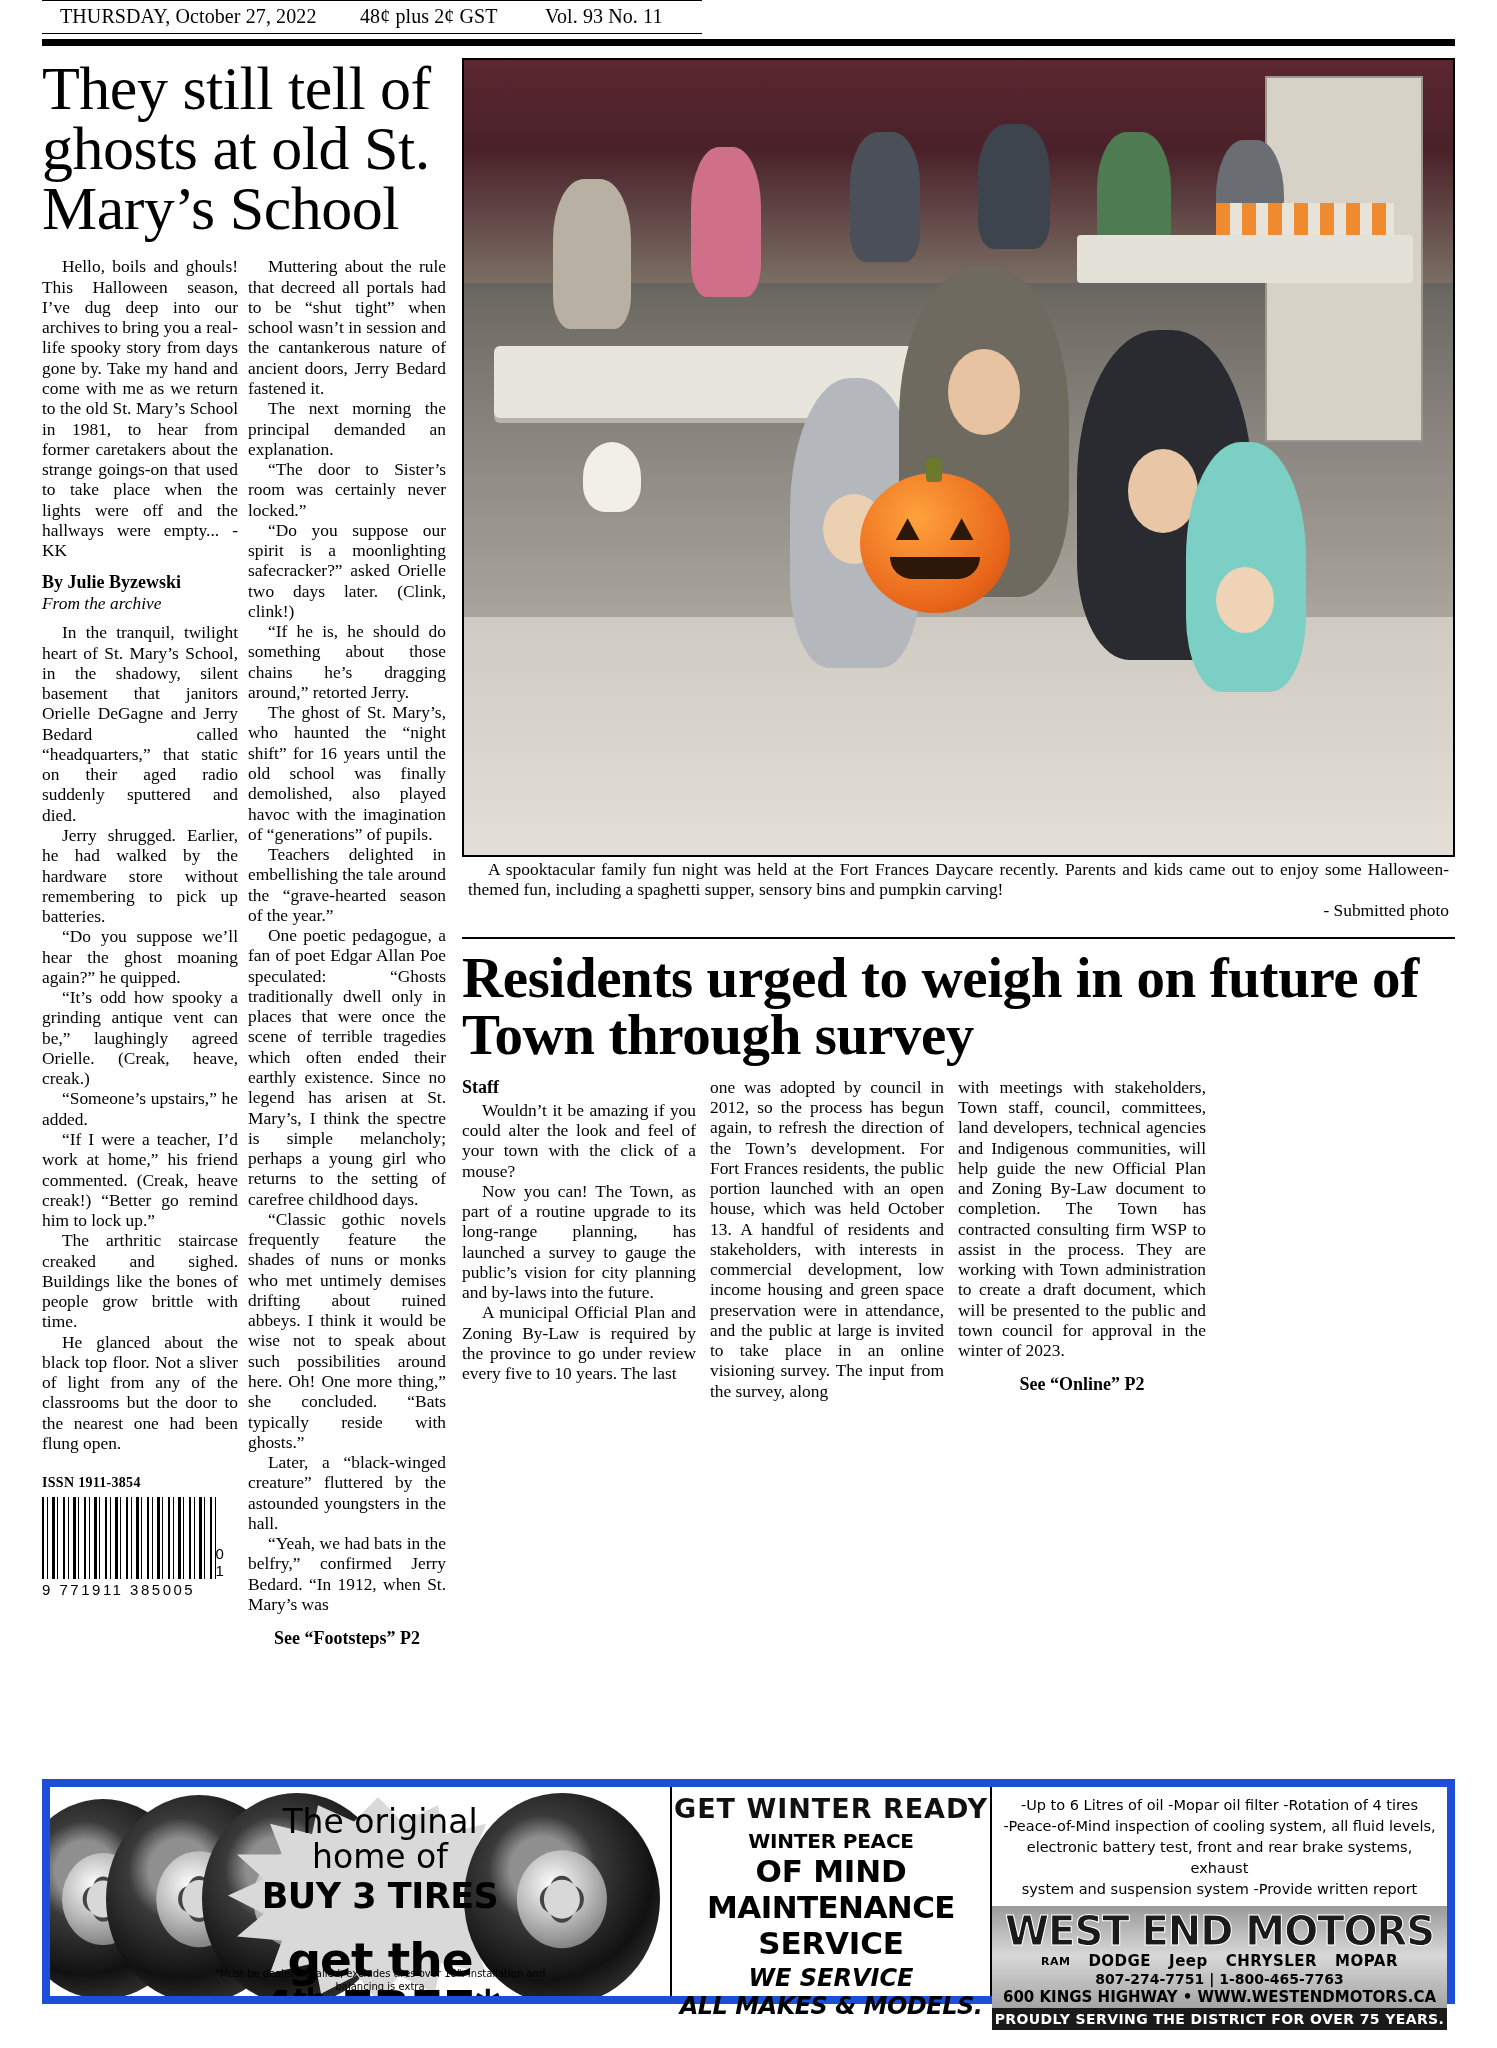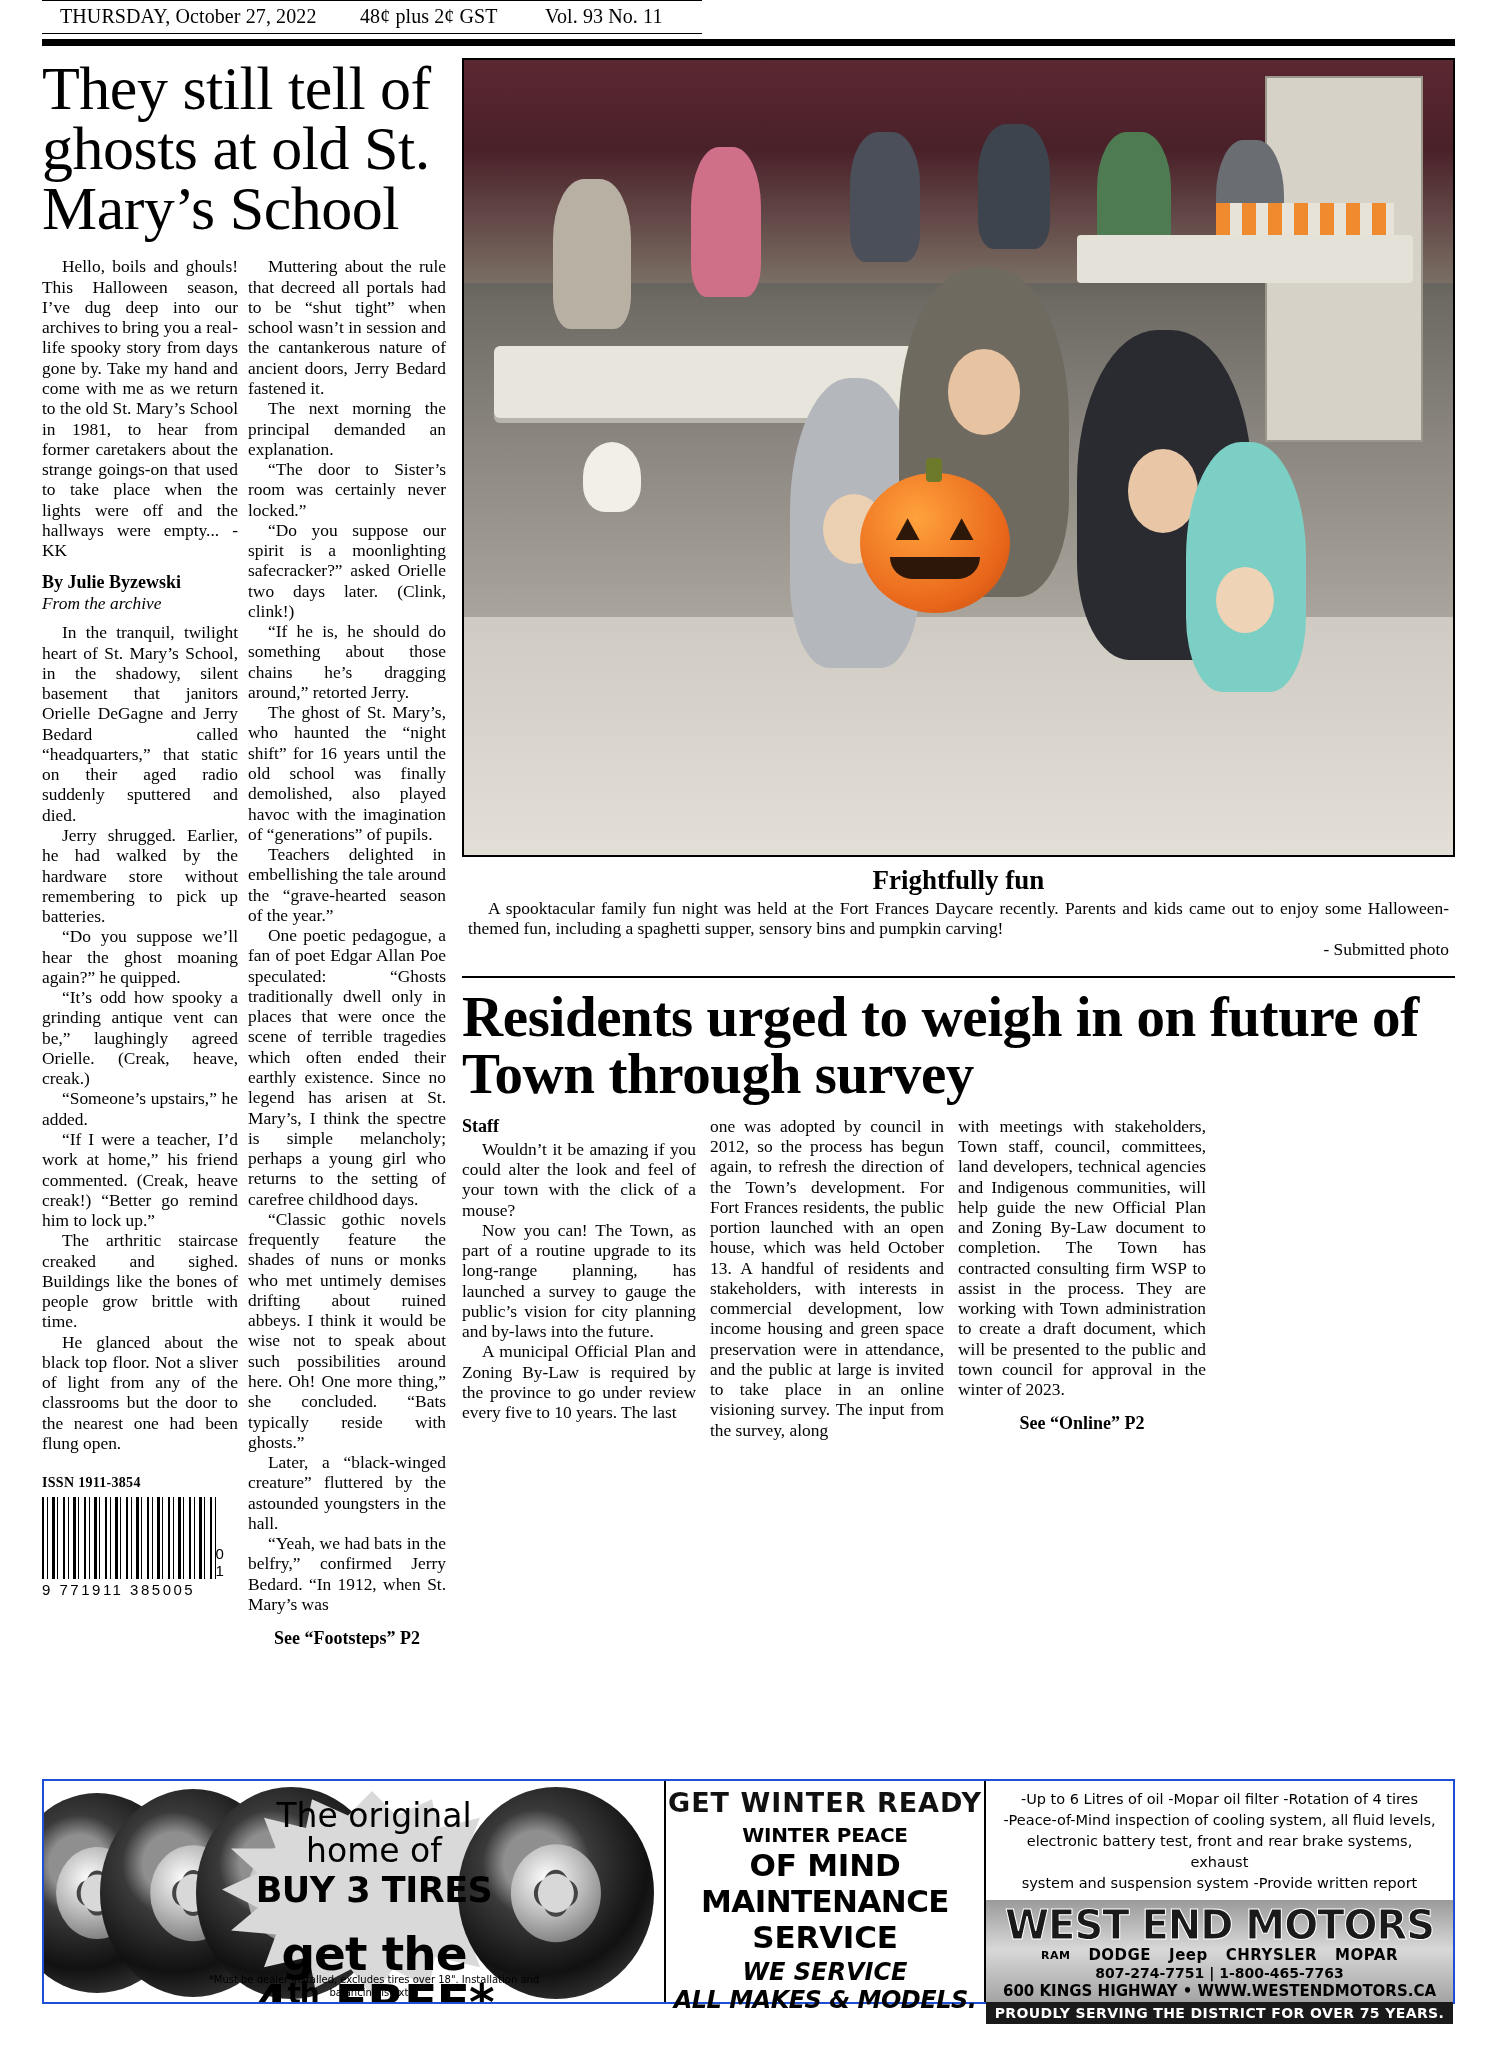--- a/index.html
+++ b/index.html
@@ -163,21 +163,21 @@
       #000 0 2px, #fff 2px 5px, #000 5px 6px, #fff 6px 10px,
       #000 10px 13px, #fff 13px 15px, #000 15px 16px, #fff 16px 21px);
   }
   .barcode-digits { font-family:"Liberation Sans",sans-serif; font-size: 15px;
     letter-spacing: 2.5px; margin-top: 2px; }
   .barcode-side { font-family:"Liberation Sans",sans-serif; font-size: 15px;
     letter-spacing: 6px; }
 
   
   .ad-strip { position: absolute; left: 42px; right: 42px; bottom: 44px;
-    border: 2px solid #1d4ed8; height: 225px; display: flex; background:#fff; }
+    border: 8px solid #1d4ed8; height: 225px; display: flex; background:#fff; }
   .ad-tires { width: 620px; position: relative; background:#fff; overflow:hidden; }
   .tire { position:absolute; border-radius:50%;
     background: radial-gradient(circle at 40% 36%, #8f8f8f 0 18%, #3a3a3a 30%, #111 62%, #2d2d2d 78%, #0b0b0b 100%); }
   .tire.t1 { left:-36px; top:12px; width:178px; height:200px; }
   .tire.t2 { left:56px;  top:8px;  width:186px; height:208px; }
   .tire.t3 { left:152px; top:6px;  width:190px; height:212px; }
   .tire.t4 { right:10px; top:6px;  width:196px; height:212px; }
   .tire .rim { position:absolute; left:50%; top:50%; transform:translate(-50%,-50%);
     width:46%; height:46%; border-radius:50%;
     background: radial-gradient(circle at 40% 35%, #fff, #b9b9b9 45%, #5e5e5e 100%); }
@@ -322,21 +322,20 @@
             <div class="p-girl-head"></div>
           </div>
           <div class="ph-pumpkin">
             <div class="pk-eye l"></div>
             <div class="pk-eye r"></div>
             <div class="pk-mouth"></div>
           </div>
         </div>
       </div>
 
-      <div class="cap-title">Frightfully fun</div>
       <div class="cap-body">A spooktacular family fun night was held at the Fort Frances Daycare recently. Parents and kids came out to enjoy some Halloween-themed fun, including a spaghetti supper, sensory bins and pumpkin carving!</div>
       <div class="cap-credit">- Submitted photo</div>
 
       <div class="divider-rule"></div>
 
       <h2 class="headline-2">Residents urged to weigh in on future of Town through survey</h2>
 
       <div class="story2-cols">
         <div class="s2col">
           <div class="staff-tag">Staff</div>

